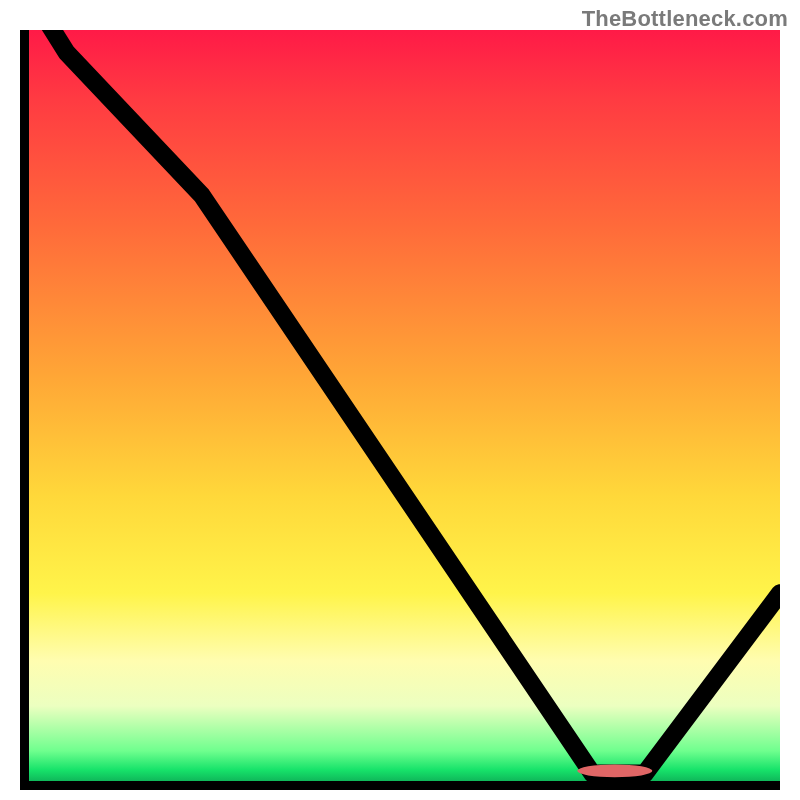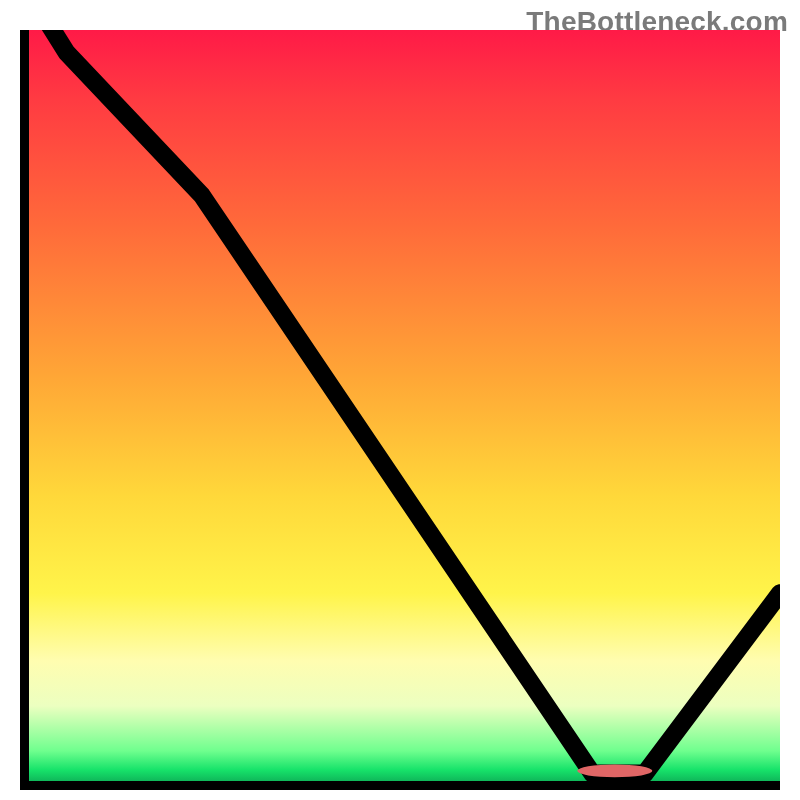--- a/index.html
+++ b/index.html
@@ -3,21 +3,21 @@
 <meta charset="utf-8">
 <style>
   * { margin: 0; padding: 0; box-sizing: border-box; }
   html, body { width: 800px; height: 800px; overflow: hidden; background: #fff; }
   .wrap { position: relative; width: 800px; height: 800px; }
   .watermark {
     position: absolute;
     top: 6px;
     right: 12px;
     font-family: Arial, Helvetica, sans-serif;
-    font-size: 28px;
+    font-size: 22px;
     font-weight: 600;
     color: #7a7a7a;
     letter-spacing: 0.2px;
   }
   .plot {
     position: absolute;
     left: 20px;
     top: 30px;
     width: 760px;
     height: 760px;

